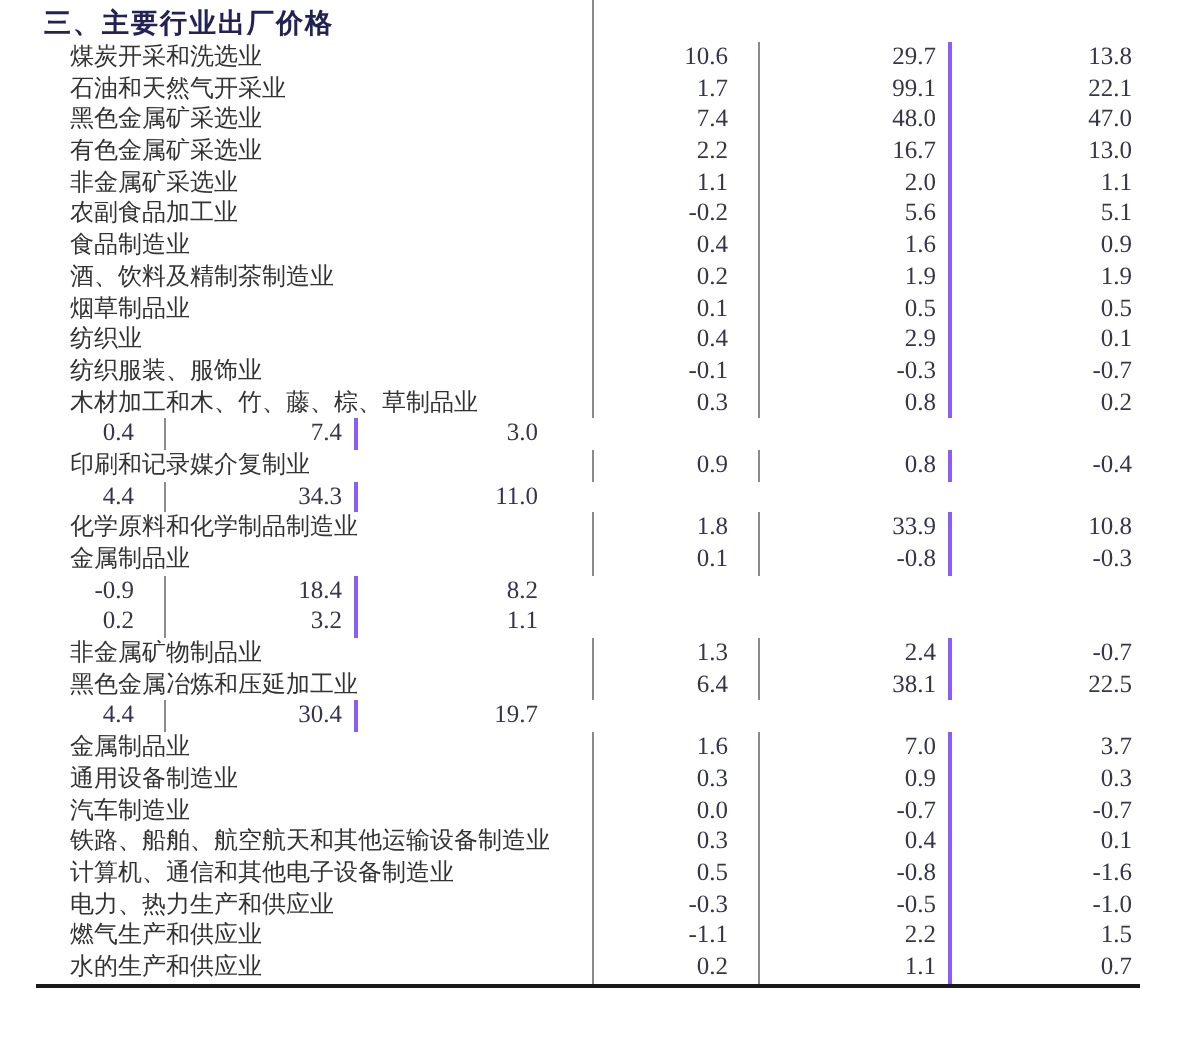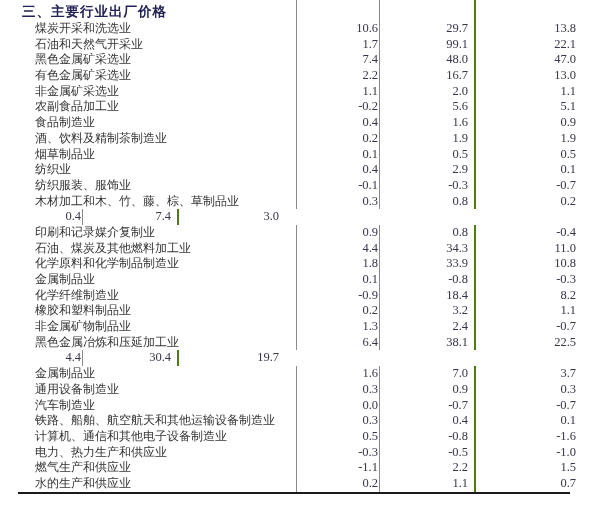--- a/index.html
+++ b/index.html
@@ -37,27 +37,28 @@
     padding-left: 35px;
     color: #333333;
     font-size: 12px;
   }
   .num-cell {
     text-align: right;
     color: #36364a;
     font-size: 12.5px;
     font-family: "Liberation Serif", "DejaVu Serif", serif;
   }
-  .col1 { width: 83px; border-right: 1px solid #8a8a8a; padding-right: 1px; }
-  .col2 { width: 96px; border-right: 2px solid #4d7c0f; padding-right: 6px; }
-  .col3 { width: 124px; padding-right: 24px; }
+  .col1 { width: 83px; border-right: 1px solid #8a8a8a; padding-right: 15px; }
+  .col2 { width: 96px; border-right: 2px solid #8b5cf6; padding-right: 6px; }
+  .col3 { width: 124px; padding-right: 34px; }
 
   .header-row {
     height: 21px;
     line-height: 23px;
+    flex-direction: column;
   }
   .header-row .name-cell {
     padding-left: 22px;
     font-weight: bold;
     font-size: 13.5px;
     color: #222255;
     letter-spacing: 1px;
   }
   .data-row {
     height: 15.7px;
@@ -163,45 +164,42 @@
     <div class="cell num-cell col2">7.4</div>
     <div class="cell num-cell col3">3.0</div>
   </div>
         <div class="trow data-row">
     <div class="cell name-cell">印刷和记录媒介复制业</div>
     <div class="cell num-cell col1">0.9</div>
     <div class="cell num-cell col2">0.8</div>
     <div class="cell num-cell col3">-0.4</div>
   </div>
         <div class="trow data-row">
-    <div class="cell name-cell">石油、煤炭及其他燃料加工业</div>
     <div class="cell num-cell col1">4.4</div>
     <div class="cell num-cell col2">34.3</div>
     <div class="cell num-cell col3">11.0</div>
   </div>
         <div class="trow data-row">
     <div class="cell name-cell">化学原料和化学制品制造业</div>
     <div class="cell num-cell col1">1.8</div>
     <div class="cell num-cell col2">33.9</div>
     <div class="cell num-cell col3">10.8</div>
   </div>
         <div class="trow data-row">
     <div class="cell name-cell">金属制品业</div>
     <div class="cell num-cell col1">0.1</div>
     <div class="cell num-cell col2">-0.8</div>
     <div class="cell num-cell col3">-0.3</div>
   </div>
         <div class="trow data-row">
-    <div class="cell name-cell">化学纤维制造业</div>
     <div class="cell num-cell col1">-0.9</div>
     <div class="cell num-cell col2">18.4</div>
     <div class="cell num-cell col3">8.2</div>
   </div>
         <div class="trow data-row">
-    <div class="cell name-cell">橡胶和塑料制品业</div>
     <div class="cell num-cell col1">0.2</div>
     <div class="cell num-cell col2">3.2</div>
     <div class="cell num-cell col3">1.1</div>
   </div>
         <div class="trow data-row">
     <div class="cell name-cell">非金属矿物制品业</div>
     <div class="cell num-cell col1">1.3</div>
     <div class="cell num-cell col2">2.4</div>
     <div class="cell num-cell col3">-0.7</div>
   </div>

